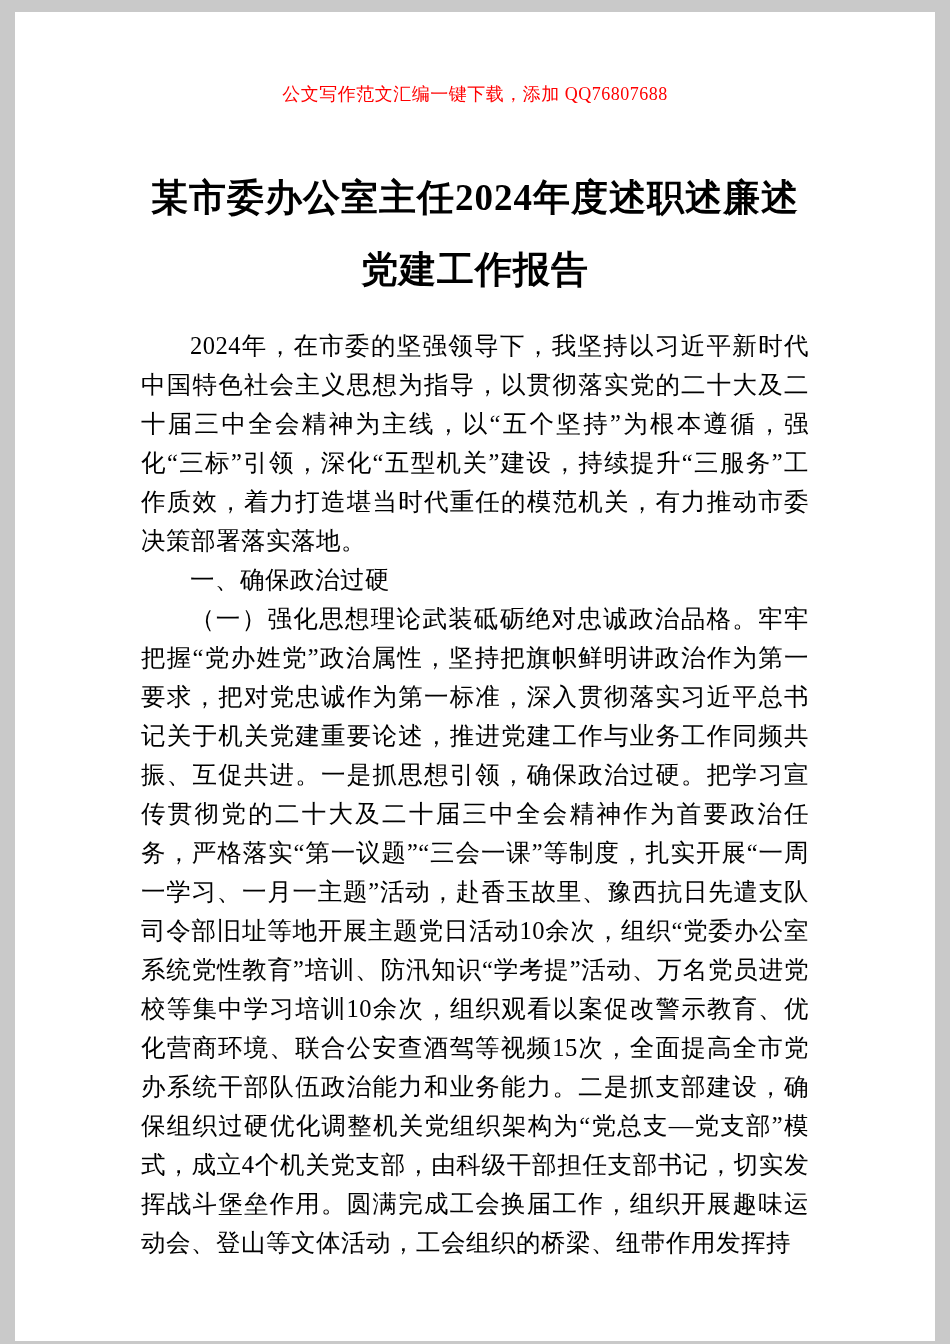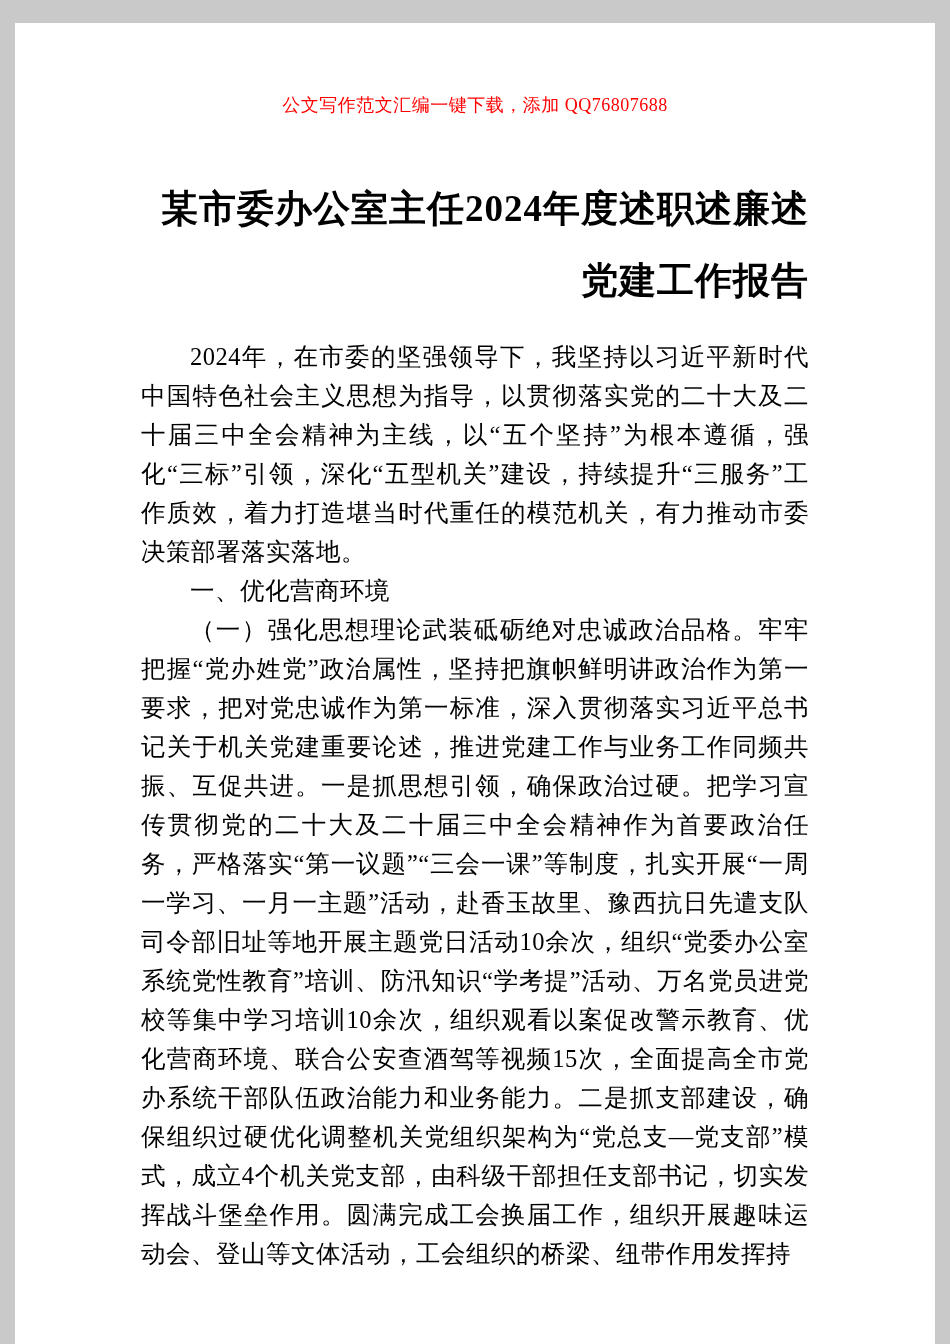--- a/index.html
+++ b/index.html
@@ -6,40 +6,40 @@
   html, body {
     width: 950px;
     height: 1344px;
     overflow: hidden;
     background: #c9c9c9;
     font-family: "Liberation Serif", "DejaVu Serif", serif;
   }
   .page-frame {
     width: 950px;
     height: 1143px;
-    padding: 23px 15px 0 15px;
+    padding: 12px 15px 0 15px;
   }
   .page {
     width: 920px;
     height: 1329px;
     background: #ffffff;
     overflow: hidden;
     padding: 0 126px;
   }
   .notice {
     margin-top: 70px;
     text-align: center;
     color: #ff0000;
     font-size: 18px;
     line-height: 24px;
     letter-spacing: 0.5px;
   }
   .doc-title {
     margin-top: 56px;
-    text-align: right;
+    text-align: center;
     color: #000000;
     font-size: 37px;
     font-weight: 700;
     line-height: 72px;
     letter-spacing: 1px;
   }
   .doc-body {
     margin-top: 20px;
   }
   .doc-body p {
@@ -56,18 +56,18 @@
 
 <div class="page-frame">
   <div class="page">
 
     <div class="notice">公文写作范文汇编一键下载，添加 QQ76807688</div>
 
     <h1 class="doc-title">某市委办公室主任2024年度述职述廉述党建工作报告</h1>
 
     <div class="doc-body">
       <p>2024年，在市委的坚强领导下，我坚持以习近平新时代中国特色社会主义思想为指导，以贯彻落实党的二十大及二十届三中全会精神为主线，以“五个坚持”为根本遵循，强化“三标”引领，深化“五型机关”建设，持续提升“三服务”工作质效，着力打造堪当时代重任的模范机关，有力推动市委决策部署落实落地。</p>
-      <p>一、优化营商环境</p>
+      <p>一、确保政治过硬</p>
       <p>（一）强化思想理论武装砥砺绝对忠诚政治品格。牢牢把握“党办姓党”政治属性，坚持把旗帜鲜明讲政治作为第一要求，把对党忠诚作为第一标准，深入贯彻落实习近平总书记关于机关党建重要论述，推进党建工作与业务工作同频共振、互促共进。一是抓思想引领，确保政治过硬。把学习宣传贯彻党的二十大及二十届三中全会精神作为首要政治任务，严格落实“第一议题”“三会一课”等制度，扎实开展“一周一学习、一月一主题”活动，赴香玉故里、豫西抗日先遣支队司令部旧址等地开展主题党日活动10余次，组织“党委办公室系统党性教育”培训、防汛知识“学考提”活动、万名党员进党校等集中学习培训10余次，组织观看以案促改警示教育、优化营商环境、联合公安查酒驾等视频15次，全面提高全市党办系统干部队伍政治能力和业务能力。二是抓支部建设，确保组织过硬优化调整机关党组织架构为“党总支—党支部”模式，成立4个机关党支部，由科级干部担任支部书记，切实发挥战斗堡垒作用。圆满完成工会换届工作，组织开展趣味运动会、登山等文体活动，工会组织的桥梁、纽带作用发挥持</p>
     </div>
 
   </div>
 </div>
 
 </body></html>

